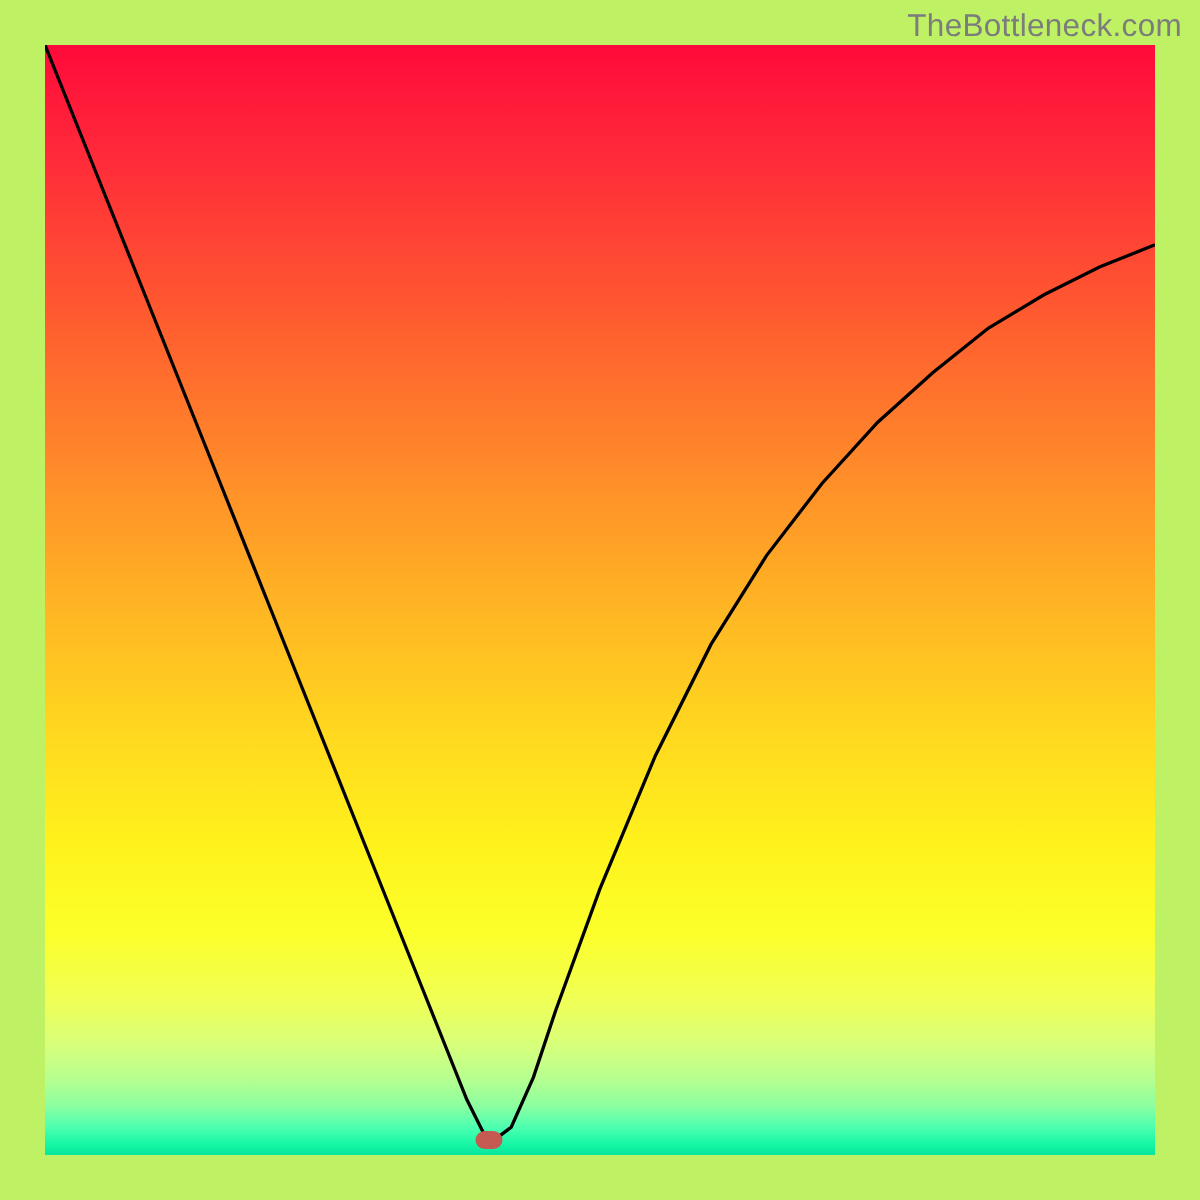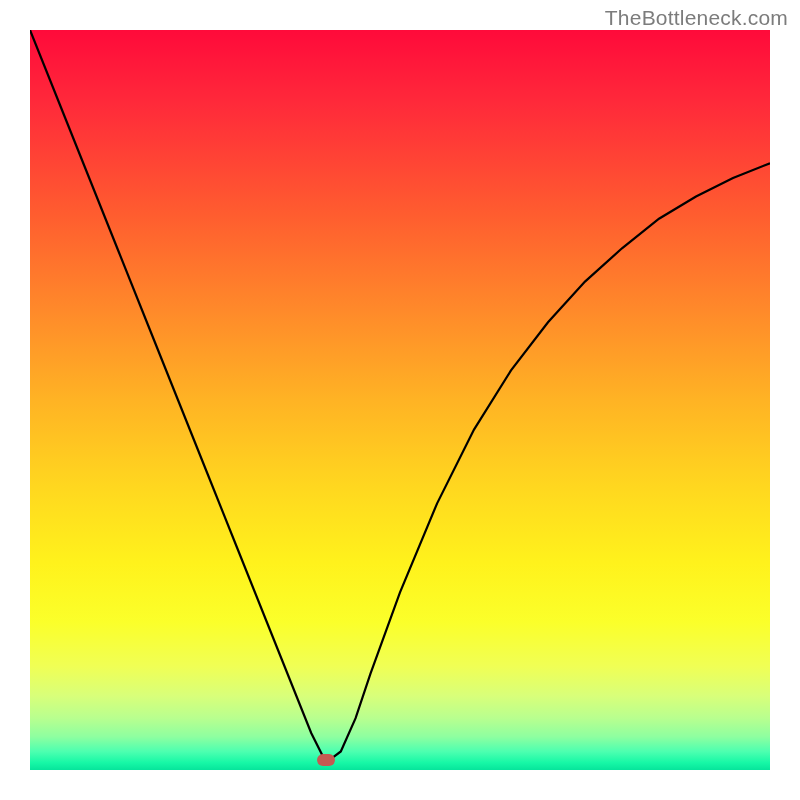--- a/index.html
+++ b/index.html
@@ -7,21 +7,21 @@
     padding: 0;
     width: 800px;
     height: 800px;
     overflow: hidden;
     background: #000;
     font-family: Arial, Helvetica, sans-serif;
   }
   .frame {
     position: absolute;
     inset: 0;
-    background: #ffffff;
+    background: #bef264;
   }
   .plot-area {
     position: absolute;
     left: 30px;
     top: 30px;
     width: 740px;
     height: 740px;
     overflow: hidden;
   }
   .gradient {

